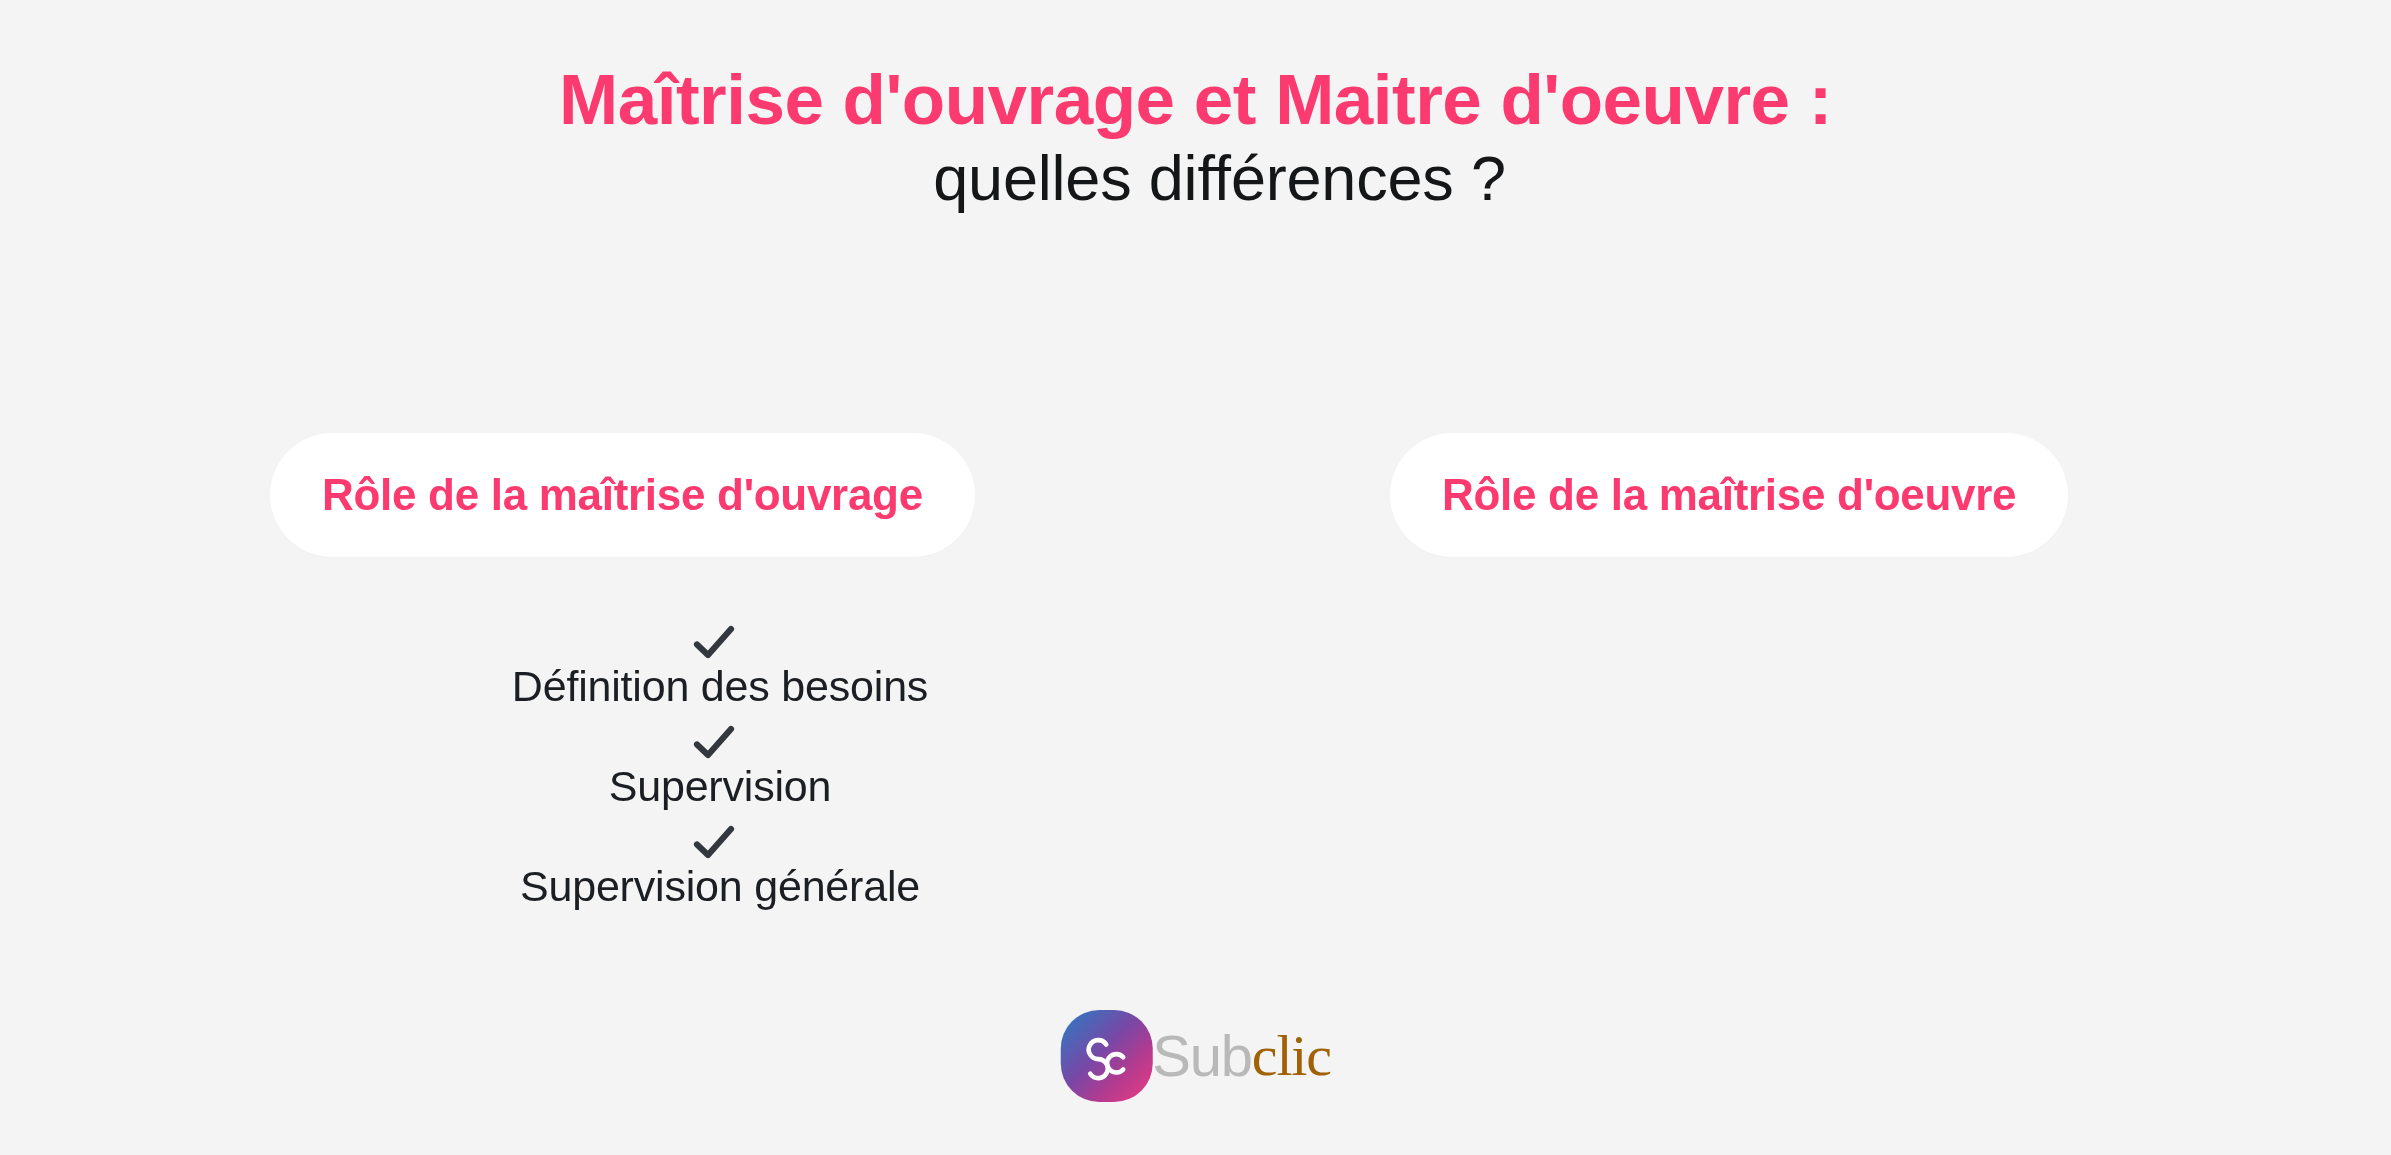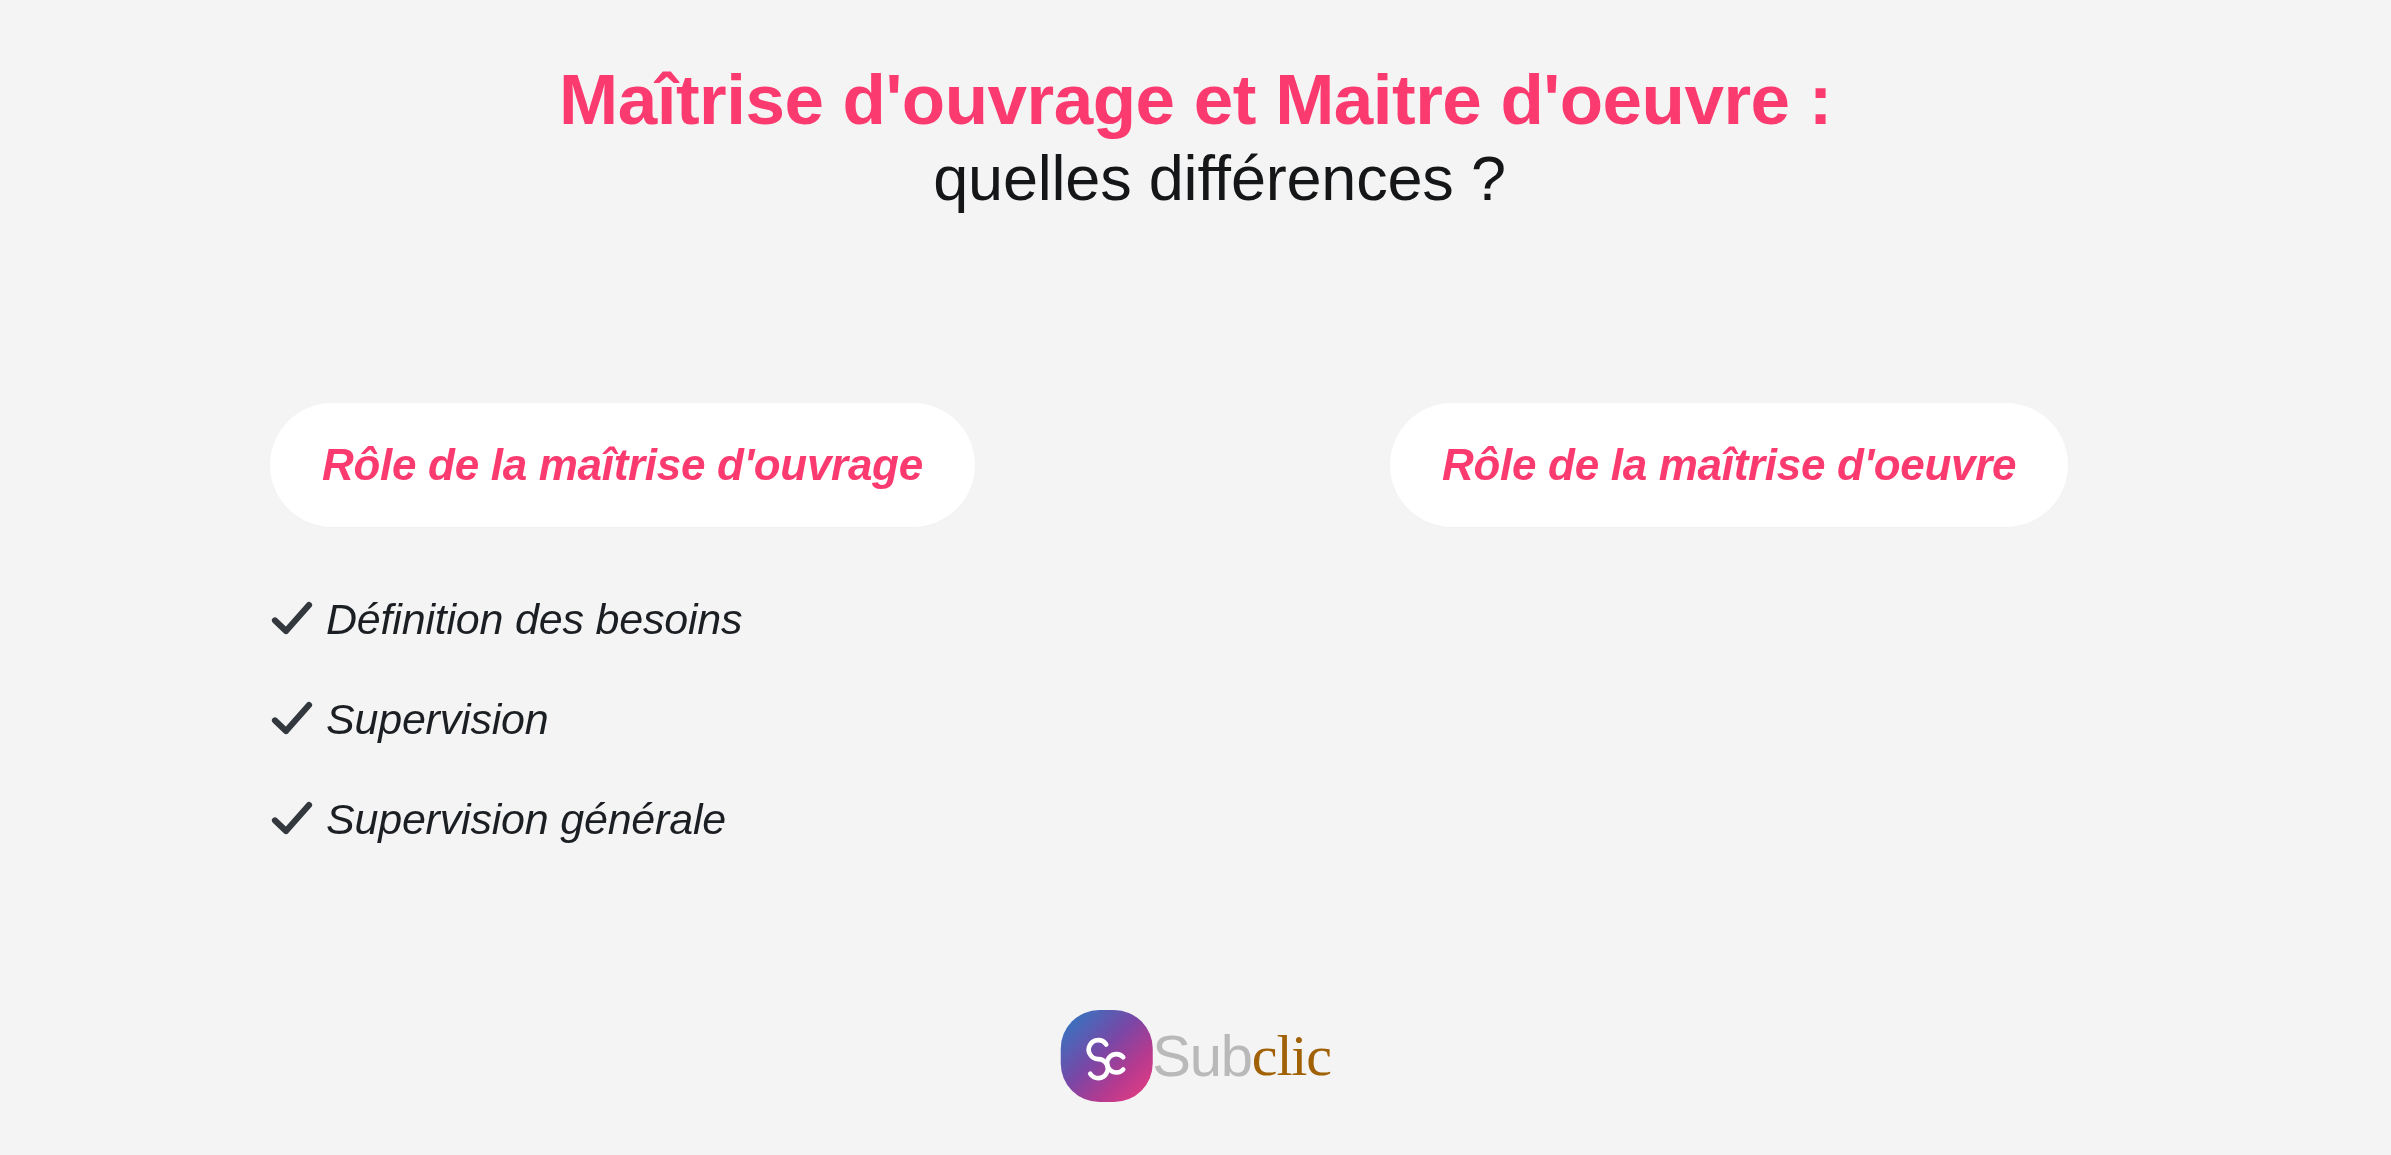--- a/index.html
+++ b/index.html
@@ -44,25 +44,24 @@
     line-height:1.32;
     letter-spacing:-0.2px;
     color:#141618;
     white-space:nowrap;
     margin-left:48px;
   }
 
   
   .columns{
     position:absolute;
-    top:403px;
+    top:433px;
     left:0;
     width:1906px;
     height:470px;
-    font-style:italic;
   }
   .column{
     position:absolute;
     top:0;
   }
   .column--left{ left:270px; width:900px; }
   .column--right{ left:1390px; width:900px; }
 
   .pill{
     display:inline-flex;
@@ -86,20 +85,21 @@
   .checklist{
     list-style:none;
     margin-top:64px;
     padding:0;
   }
   .check-item{
     display:flex;
     align-items:center;
     height:56px;
     margin-bottom:44px;
+    flex-direction:column;
   }
   .check-item:last-child{margin-bottom:16px;}
   .check-icon{
     flex:0 0 auto;
     width:44px;
     height:44px;
     margin-right:12px;
     display:block;
   }
   .check-icon svg{display:block;width:44px;height:44px;}

